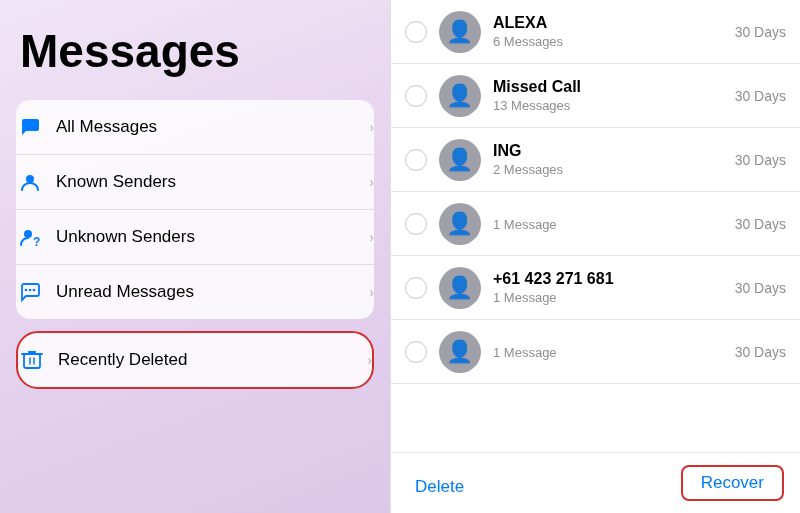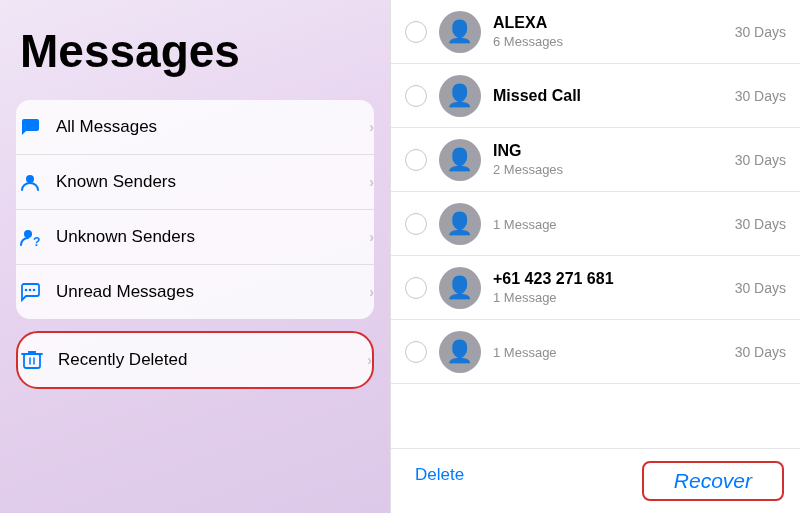--- a/index.html
+++ b/index.html
@@ -151,46 +151,45 @@
 
     .message-days {
       font-size: 14px;
       color: #8e8e93;
       white-space: nowrap;
       margin-left: 7px;
     }
 
     .bottom-bar {
       display: flex;
-      align-items: flex-start;
+      align-items: flex-end;
       justify-content: space-between;
       padding: 12px 16px;
       border-top: 0.5px solid #e5e5ea;
       background: #fff;
     }
 
     .delete-btn {
       font-size: 17px;
       color: #007aff;
       cursor: pointer;
       background: none;
       border: none;
       padding: 4px 8px;
     }
 
     .recover-btn {
-      font-size: 21px;
+      font-size: 17px;
       color: #007aff;
       cursor: pointer;
       background: #fff;
       border: 2px solid #d32f2f;
-      padding: 6px 30px;
+      padding: 6px 18px;
       border-radius: 8px;
       font-weight: 500;
-      font-style: italic;
     }
 
     
     svg {
       display: block;
     }
   </style>
 </head>
 <body>
 
@@ -278,20 +277,21 @@
       <div class="message-days">30 Days</div>
     </div>
 
     <div class="message-item">
       <div class="radio-btn"></div>
       <div class="avatar">
         <span class="avatar-icon">👤</span>
       </div>
       <div class="message-info">
         <div class="message-name">Missed Call</div>
+        <div class="message-count">13 Messages</div>
       </div>
       <div class="message-days">30 Days</div>
     </div>
 
     <div class="message-item">
       <div class="radio-btn"></div>
       <div class="avatar">
         <span class="avatar-icon">👤</span>
       </div>
       <div class="message-info">

